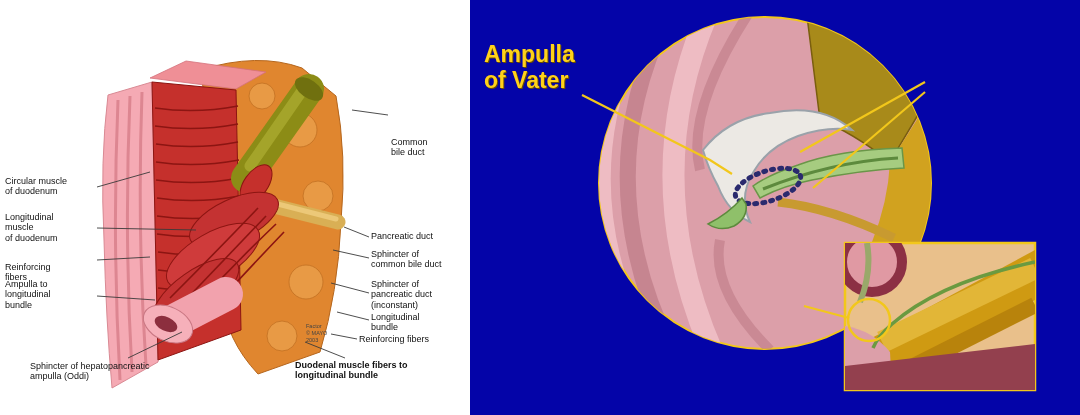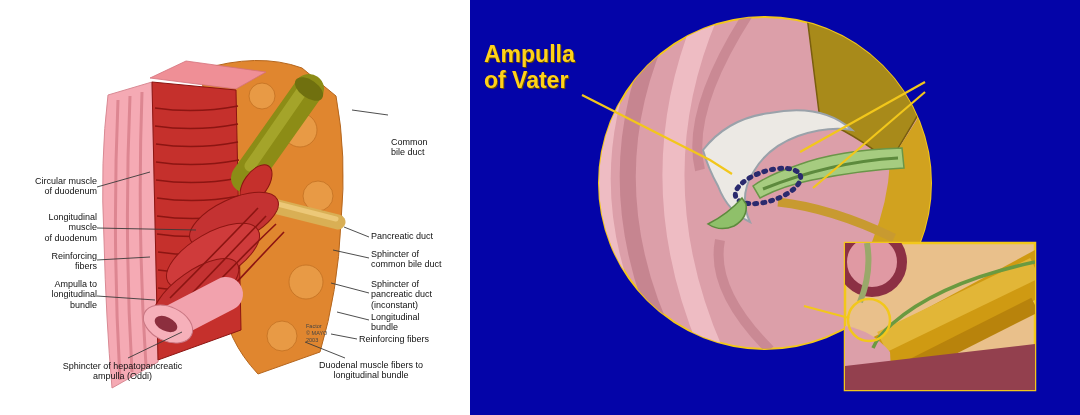--- a/index.html
+++ b/index.html
@@ -1,22 +1,22 @@
 <!DOCTYPE html>
 <html><head>
 <meta charset="utf-8">
 <style>
   html,body{margin:0;padding:0;background:#fff;}
   .page{position:relative;width:1080px;height:415px;overflow:hidden;font-family:"Liberation Sans",sans-serif;}
   .left-panel{position:absolute;left:0;top:0;width:470px;height:415px;background:#ffffff;}
   .right-panel{position:absolute;left:470px;top:0;width:610px;height:415px;background:#0404a8;}
   .anat-svg{position:absolute;left:0;top:0;}
   .anno-label{position:absolute;font-size:9px;line-height:1.15;color:#111;white-space:pre-line;}
-  .anno-label.right-align{text-align:right;}
-  .anno-label.center-align{text-align:center;}
+  .anno-label.right-align{}
+  .anno-label.center-align{text-align:left;}
   .credit{position:absolute;font-size:5.5px;line-height:1.25;color:#444;white-space:pre-line;}
   .big-label{position:absolute;font-weight:bold;font-size:23px;line-height:1.12;color:#ffd21a;
              text-shadow:1px 1px 0 #6b4e00;white-space:pre-line;font-family:"Liberation Sans",sans-serif;}
   .leader{stroke:#3a3a3a;stroke-width:0.9;}
   .yleader{stroke:#f2c71b;stroke-width:2.2;fill:none;}
 </style>
 </head>
 <body>
 
 <div class="page">
@@ -100,40 +100,40 @@
         <line class="leader" x1="357" y1="339" x2="331" y2="334"></line>
         <line class="leader" x1="345" y1="358" x2="305" y2="342"></line>
       </g>
     </svg>
 
     <div class="anno-label right-align" style="left:5px;top:176px;width:92px;">Circular muscle
 of duodenum</div>
     <div class="anno-label right-align" style="left:5px;top:212px;width:92px;">Longitudinal
 muscle
 of duodenum</div>
-    <div class="anno-label right-align" style="left:5px;top:251px;width:92px;">Reinforcing
+    <div class="anno-label right-align" style="left:5px;top:262px;width:92px;">Reinforcing
 fibers</div>
     <div class="anno-label right-align" style="left:5px;top:279px;width:92px;">Ampulla to
 longitudinal
 bundle</div>
     <div class="anno-label center-align" style="left:30px;top:361px;width:185px;">Sphincter of hepatopancreatic
 ampulla (Oddi)</div>
 
     <div class="anno-label" style="left:391px;top:105px;width:75px;margin-top:32px;">Common
 bile duct</div>
     <div class="anno-label" style="left:371px;top:231px;width:95px;">Pancreatic duct</div>
     <div class="anno-label" style="left:371px;top:249px;width:95px;">Sphincter of
 common bile duct</div>
     <div class="anno-label" style="left:371px;top:279px;width:95px;">Sphincter of
 pancreatic duct
 (inconstant)</div>
     <div class="anno-label" style="left:371px;top:312px;width:90px;">Longitudinal
 bundle</div>
     <div class="anno-label" style="left:359px;top:334px;width:105px;">Reinforcing fibers</div>
-    <div class="anno-label center-align" style="left:286px;top:360px;width:170px;">Duodenal muscle fibers to
+    <div class="anno-label center-align" style="left:295px;top:360px;width:170px;font-weight:bold;">Duodenal muscle fibers to
 longitudinal bundle</div>
 
     <div class="credit" style="left:306px;top:323px;width:34px;">Factor
 © MAYO
 2003</div>
   </div>
 
   <div class="right-panel">
 
     <svg class="anat-svg" width="610" height="415" viewBox="0 0 610 415">

